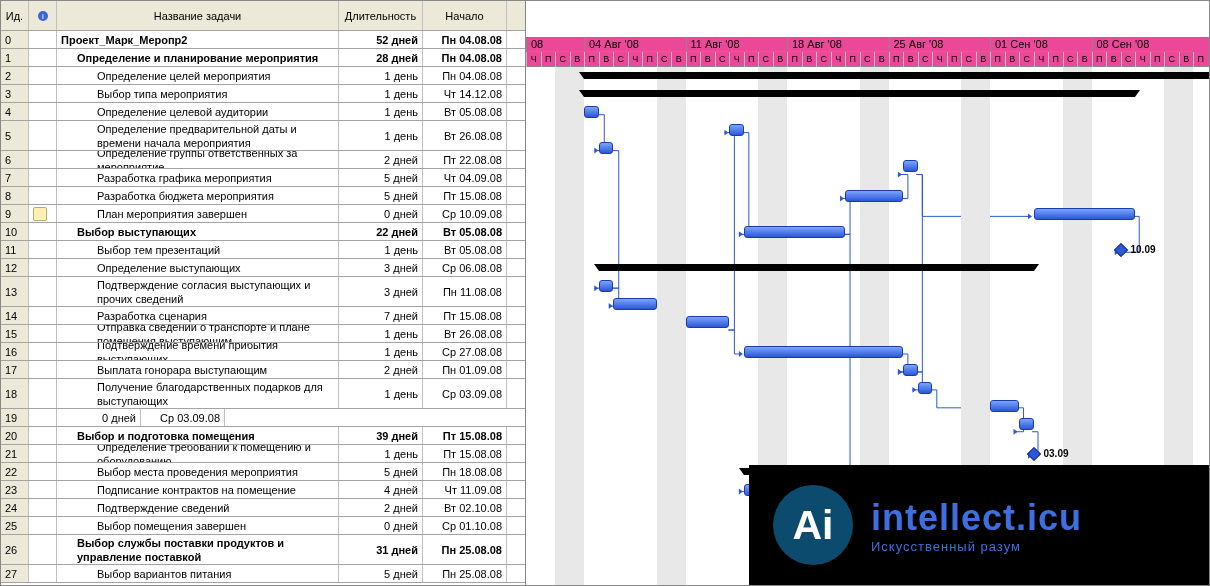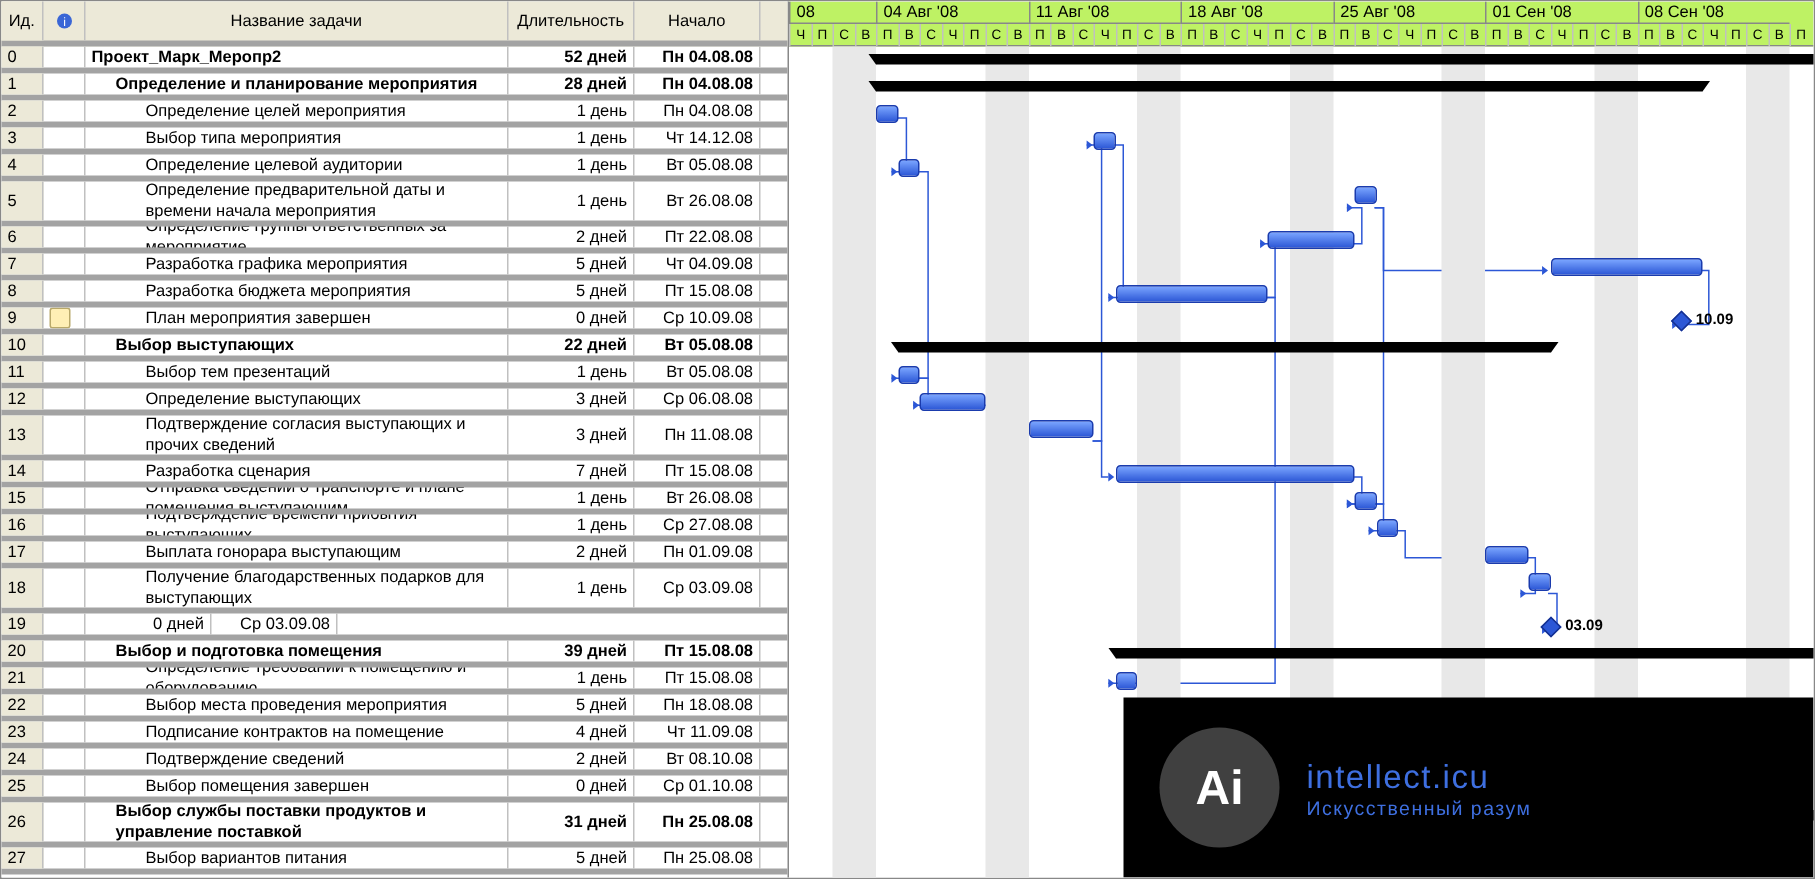--- a/index.html
+++ b/index.html
@@ -23,21 +23,21 @@
   
   .left {
     width: 525px;
     border-right: 1px solid #888;
     display: flex;
     flex-direction: column;
     background: #fff;
   }
   .lhead, .row {
     display: flex;
-    border-bottom: 4px solid #a3a3a3;
+    border-bottom: 1px solid #a3a3a3;
   }
   .lhead { height: 30px; background: #ece9d8; }
   .lhead .cell { display:flex; align-items:center; justify-content:center; font-size:11px; }
   .cell {
     border-right: 1px solid #c0c0c0;
     padding: 2px 4px;
     overflow: hidden;
     white-space: nowrap;
     text-overflow: ellipsis;
   }
@@ -60,22 +60,23 @@
   
   .right {
     position: relative;
     flex: 1;
     background: #fff;
     overflow: hidden;
   }
   .thead {
     height: 30px;
     border-bottom: 1px solid #888;
-    background: #bef264;
+    background: #ec4899;
     position: relative;
+    margin-top: 36px;
   }
   .thead .wk {
     position: absolute; top:0; height:15px; border-left:1px solid #888; border-bottom:1px solid #888;
     padding-left:4px; font-size:11px; line-height:15px;
   }
   .thead .days {
     position:absolute; top:15px; left:0; right:0; height:15px; display:flex;
   }
   .thead .days span {
     width: 14.5px; text-align:center; font-size:9px; border-left:1px solid #c0c0c0; line-height:15px;
@@ -116,26 +117,26 @@
   }
   svg.links { position:absolute; top:0; left:0; width:100%; height:100%; pointer-events:none; }
   .links path { stroke:#2c57d6; stroke-width:1; fill:none; }
   .links polygon { fill:#2c57d6; }
   
   .watermark {
     position:absolute; right:0; bottom:0; width:460px; height:120px;
     background:#000; display:flex; align-items:center; gap:18px; padding:0 24px;
   }
   .wm-circle {
-    width:80px; height:80px; border-radius:50%; background:#404040;
+    width:80px; height:80px; border-radius:50%; background:#0c4a6e;
     display:flex; align-items:center; justify-content:center;
-    color:#fff; font-size:32px; font-weight:bold;
+    color:#fff; font-size:41px; font-weight:bold;
   }
   .wm-text { color:#3e6fe0; }
-  .wm-text .t1 { font-size:22px; font-weight:400; letter-spacing:1px; }
+  .wm-text .t1 { font-size:36px; font-weight:700; letter-spacing:1px; }
   .wm-text .t2 { font-size:13px; letter-spacing:1px; }
 </style>
 </head>
 <body>
 
 <div class="wrap">
 
   <div class="left">
     <div class="lhead">
       <div class="cell c-id">Ид.</div>
@@ -317,21 +318,21 @@
           <div class="cell c-ind"></div>
           <div class="cell c-name indent2">Подписание контрактов на помещение</div>
           <div class="cell c-dur">4 дней</div>
           <div class="cell c-start">Чт 11.09.08</div>
         </div>
         <div class="row">
           <div class="cell c-id">24</div>
           <div class="cell c-ind"></div>
           <div class="cell c-name indent2">Подтверждение сведений</div>
           <div class="cell c-dur">2 дней</div>
-          <div class="cell c-start">Вт 08.10.08</div>
+          <div class="cell c-start">Вт 02.10.08</div>
         </div>
         <div class="row">
           <div class="cell c-id">25</div>
           <div class="cell c-ind"></div>
           <div class="cell c-name indent2">Выбор помещения завершен</div>
           <div class="cell c-dur">0 дней</div>
           <div class="cell c-start">Ср 01.10.08</div>
         </div>
         <div class="row multiline">
           <div class="cell c-id">26</div>

